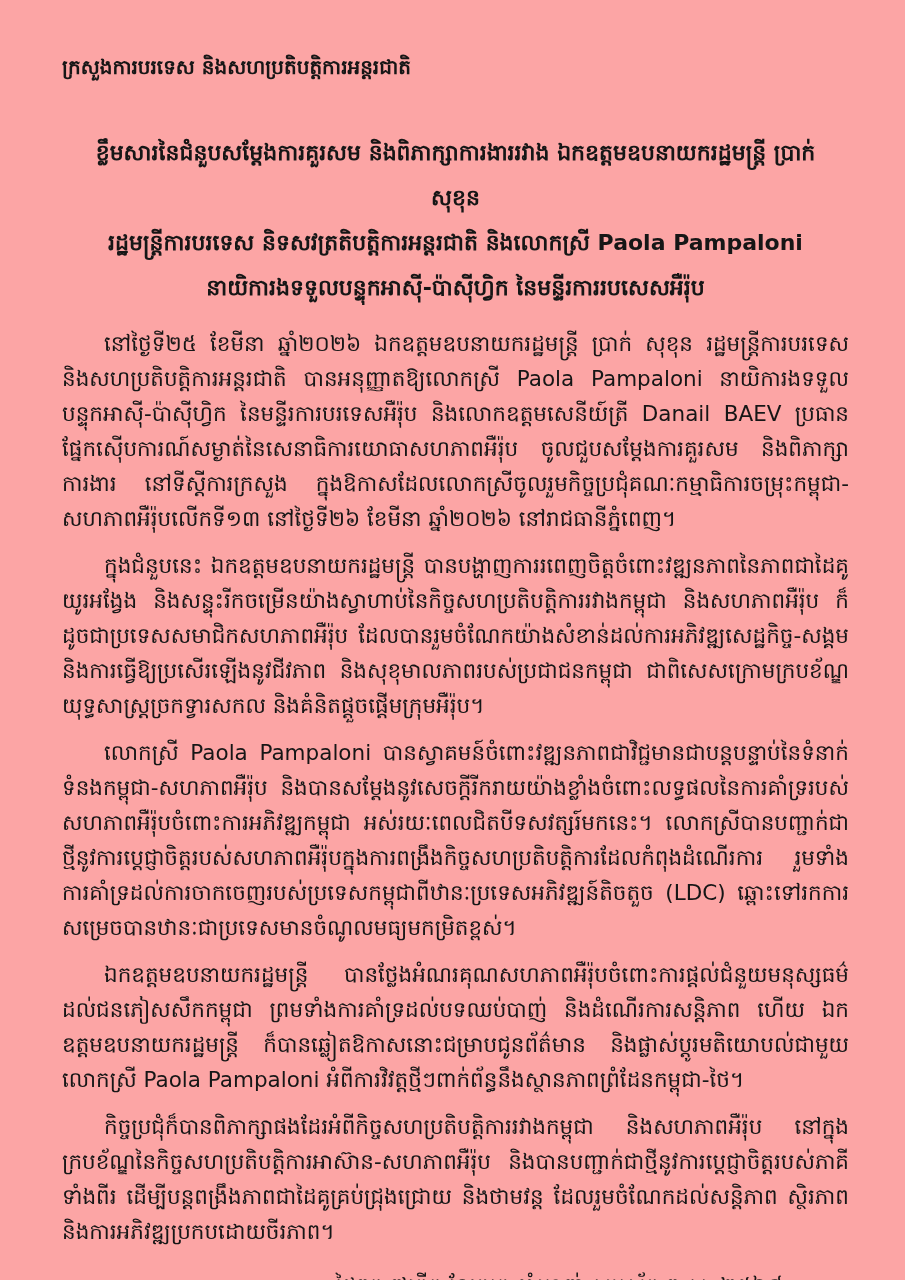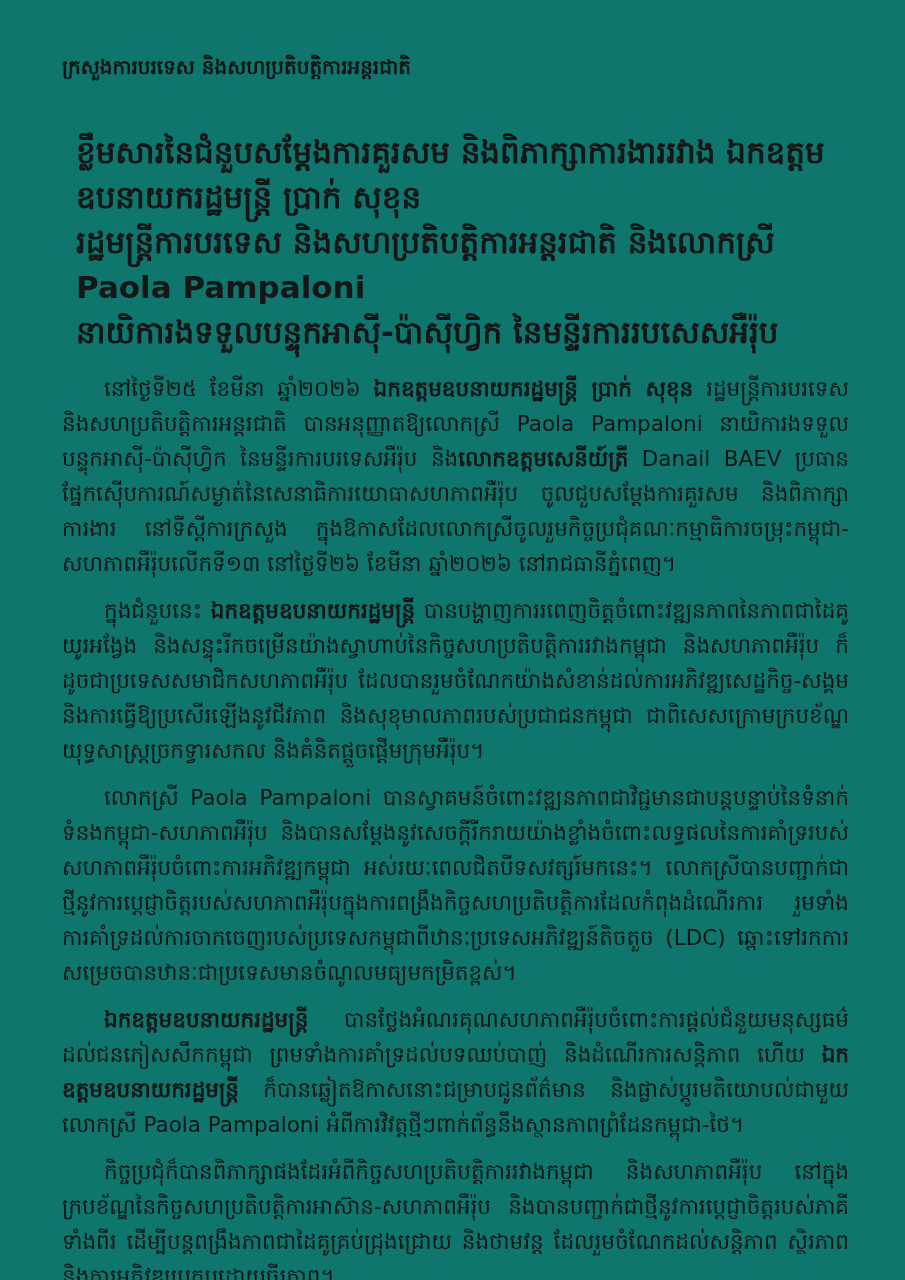--- a/index.html
+++ b/index.html
@@ -5,72 +5,73 @@
   html, body {
     margin: 0;
     padding: 0;
     background: #e8e8e8;
   }
   .page {
     position: relative;
     width: 905px;
     height: 1280px;
     margin: 0 auto;
-    background: #0f766e;
+    background: #fca5a5;
     box-sizing: border-box;
     padding: 52px 56px 0 62px;
     color: #161616;
     font-family: "DejaVu Sans", "Liberation Sans", sans-serif;
     overflow: hidden;
   }
   .ministry {
     font-size: 20px;
     font-weight: 700;
     line-height: 30px;
   }
   .title-block {
     margin-top: 48px;
+    text-align: center;
     font-weight: 700;
-    font-size: 31px;
+    font-size: 22px;
     line-height: 45px;
     padding: 0 14px;
   }
   .body-block {
     margin-top: 16px;
   }
   .para {
     font-size: 21.5px;
     line-height: 35px;
     text-align: justify;
     text-indent: 42px;
     margin: 0 0 12px 0;
   }
   .para .b {
-    font-weight: 700;
+    font-weight: 400;
   }
   .footer-block {
     margin-top: 14px;
     margin-left: auto;
     margin-right: 40px;
     width: 500px;
     text-align: center;
     font-size: 21.5px;
     line-height: 46px;
   }
 </style>
 </head>
 <body>
 
 <div class="page">
 
   <div class="ministry">ក្រសួងការបរទេស និងសហប្រតិបត្តិការអន្តរជាតិ</div>
 
   <div class="title-block">
     <div>ខ្លឹមសារនៃជំនួបសម្តែងការគួរសម និងពិភាក្សាការងាររវាង ឯកឧត្តមឧបនាយករដ្ឋមន្ត្រី ប្រាក់ សុខុន</div>
-    <div>រដ្ឋមន្ត្រីការបរទេស និងសហប្រតិបត្តិការអន្តរជាតិ និងលោកស្រី Paola Pampaloni</div>
+    <div>រដ្ឋមន្ត្រីការបរទេស និទសវត្រតិបត្តិការអន្តរជាតិ និងលោកស្រី Paola Pampaloni</div>
     <div>នាយិការងទទួលបន្ទុកអាស៊ី-ប៉ាស៊ីហ្វិក នៃមន្ទីរការរបសេសអឺរ៉ុប</div>
   </div>
 
   <div class="body-block">
       <p class="para"><span>នៅថ្ងៃទី២៥ ខែមីនា ឆ្នាំ២០២៦ </span><span class="b">ឯកឧត្តមឧបនាយករដ្ឋមន្ត្រី ប្រាក់ សុខុន</span><span> រដ្ឋមន្ត្រីការបរទេស និងសហប្រតិបត្តិការអន្តរជាតិ បានអនុញ្ញាតឱ្យលោកស្រី Paola Pampaloni នាយិការងទទួលបន្ទុកអាស៊ី-ប៉ាស៊ីហ្វិក នៃមន្ទីរការបរទេសអឺរ៉ុប និង</span><span class="b">លោកឧត្តមសេនីយ៍ត្រី</span><span> Danail BAEV ប្រធានផ្នែកស៊ើបការណ៍សម្ងាត់នៃសេនាធិការយោធាសហភាពអឺរ៉ុប ចូលជួបសម្តែងការគួរសម និងពិភាក្សាការងារ នៅទីស្តីការក្រសួង ក្នុងឱកាសដែលលោកស្រីចូលរួមកិច្ចប្រជុំគណៈកម្មាធិការចម្រុះកម្ពុជា-សហភាពអឺរ៉ុបលើកទី១៣ នៅថ្ងៃទី២៦ ខែមីនា ឆ្នាំ២០២៦ នៅរាជធានីភ្នំពេញ។</span></p>
       <p class="para"><span>ក្នុងជំនួបនេះ </span><span class="b">ឯកឧត្តមឧបនាយករដ្ឋមន្ត្រី</span><span> បានបង្ហាញការរពេញចិត្តចំពោះវឌ្ឍនភាពនៃភាពជាដៃគូយូរអង្វែង និងសន្ទុះរីកចម្រើនយ៉ាងស្វាហាប់នៃកិច្ចសហប្រតិបត្តិការរវាងកម្ពុជា និងសហភាពអឺរ៉ុប ក៏ដូចជាប្រទេសសមាជិកសហភាពអឺរ៉ុប ដែលបានរួមចំណែកយ៉ាងសំខាន់ដល់ការអភិវឌ្ឍសេដ្ឋកិច្ច-សង្គម និងការធ្វើឱ្យប្រសើរឡើងនូវជីវភាព និងសុខុមាលភាពរបស់ប្រជាជនកម្ពុជា ជាពិសេសក្រោមក្របខ័ណ្ឌយុទ្ធសាស្ត្រច្រកទ្វារសកល និងគំនិតផ្តួចផ្តើមក្រុមអឺរ៉ុប។</span></p>
       <p class="para"><span>លោកស្រី Paola Pampaloni បានស្វាគមន៍ចំពោះវឌ្ឍនភាពជាវិជ្ជមានជាបន្តបន្ទាប់នៃទំនាក់ទំនងកម្ពុជា-សហភាពអឺរ៉ុប និងបានសម្តែងនូវសេចក្តីរីករាយយ៉ាងខ្លាំងចំពោះលទ្ធផលនៃការគាំទ្ររបស់សហភាពអឺរ៉ុបចំពោះការអភិវឌ្ឍកម្ពុជា អស់រយៈពេលជិតបីទសវត្សរ៍មកនេះ។ លោកស្រីបានបញ្ជាក់ជាថ្មីនូវការប្តេជ្ញាចិត្តរបស់សហភាពអឺរ៉ុបក្នុងការពង្រឹងកិច្ចសហប្រតិបត្តិការដែលកំពុងដំណើរការ រួមទាំងការគាំទ្រដល់ការចាកចេញរបស់ប្រទេសកម្ពុជាពីឋានៈប្រទេសអភិវឌ្ឍន៍តិចតួច (LDC) ឆ្ពោះទៅរកការសម្រេចបានឋានៈជាប្រទេសមានចំណូលមធ្យមកម្រិតខ្ពស់។</span></p>
       <p class="para"><span class="b">ឯកឧត្តមឧបនាយករដ្ឋមន្ត្រី</span><span> បានថ្លែងអំណរគុណសហភាពអឺរ៉ុបចំពោះការផ្តល់ជំនួយមនុស្សធម៌ដល់ជនភៀសសឹកកម្ពុជា ព្រមទាំងការគាំទ្រដល់បទឈប់បាញ់ និងដំណើរការសន្តិភាព ហើយ </span><span class="b">ឯកឧត្តមឧបនាយករដ្ឋមន្ត្រី</span><span> ក៏បានឆ្លៀតឱកាសនោះជម្រាបជូនព័ត៌មាន និងផ្លាស់ប្តូរមតិយោបល់ជាមួយលោកស្រី Paola Pampaloni អំពីការវិវត្តថ្មីៗពាក់ព័ន្ធនឹងស្ថានភាពព្រំដែនកម្ពុជា-ថៃ។</span></p>
       <p class="para"><span>កិច្ចប្រជុំក៏បានពិភាក្សាផងដែរអំពីកិច្ចសហប្រតិបត្តិការរវាងកម្ពុជា និងសហភាពអឺរ៉ុប នៅក្នុងក្របខ័ណ្ឌនៃកិច្ចសហប្រតិបត្តិការអាស៊ាន-សហភាពអឺរ៉ុប និងបានបញ្ជាក់ជាថ្មីនូវការប្តេជ្ញាចិត្តរបស់ភាគីទាំងពីរ ដើម្បីបន្តពង្រឹងភាពជាដៃគូគ្រប់ជ្រុងជ្រោយ និងថាមវន្ត ដែលរួមចំណែកដល់សន្តិភាព ស្ថិរភាព និងការអភិវឌ្ឍប្រកបដោយចីរភាព។</span></p>
     </div>

